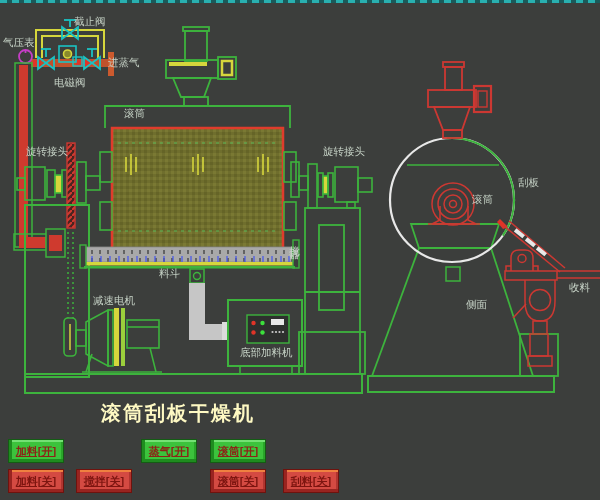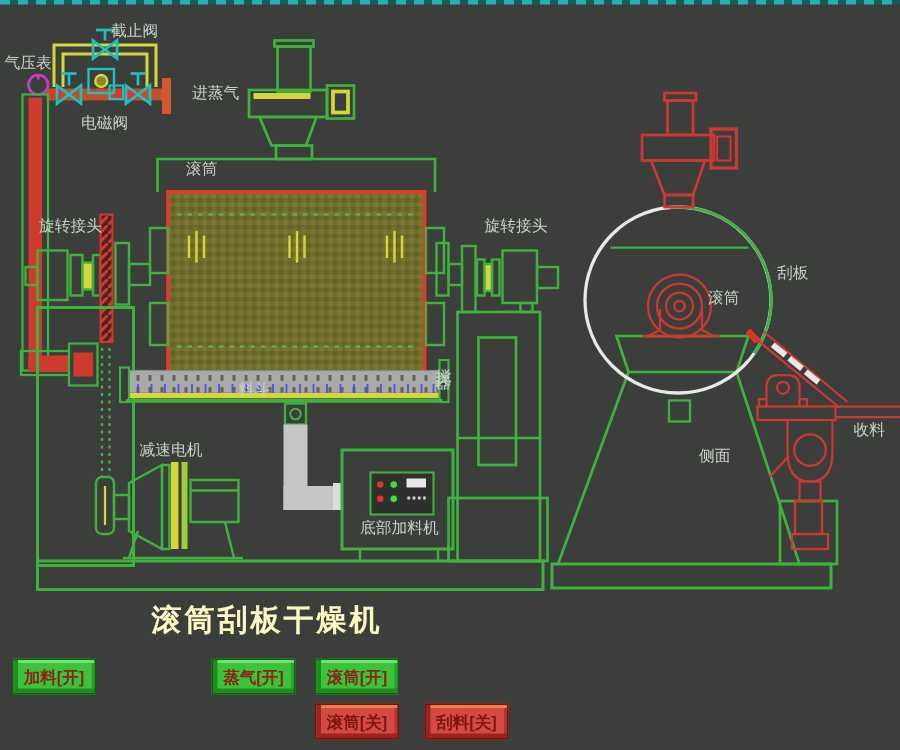--- a/index.html
+++ b/index.html
@@ -8,21 +8,21 @@
   #topdash{position:absolute;left:0;top:0;width:600px;height:3px;
        background:repeating-linear-gradient(90deg,#29b0b0 0 7px,#1a5a5a 7px 12px);}
   svg{position:absolute;left:0;top:0;}
   .lbl{position:absolute;font-size:10.5px;color:#c6d2c6;white-space:nowrap;line-height:11px;}
   .lbl-v{writing-mode:vertical-rl;text-orientation:upright;letter-spacing:2px;}
   #title{position:absolute;left:101px;top:400px;font-size:20px;font-weight:bold;
        color:#fef9c3;letter-spacing:2px;}
   .btn{position:absolute;width:56px;height:24px;box-sizing:border-box;
        display:flex;align-items:center;justify-content:center;
        font-size:11px;font-weight:bold;cursor:pointer;padding:0;
-       font-family:"Liberation Sans","DejaVu Sans",sans-serif;}
+       font-family:"Liberation Sans","DejaVu Sans",sans-serif;text-decoration:underline;}
   .btn-on{background:#3cc33c;color:#8c2418;border:1px solid #145c14;
        box-shadow:inset 3px 0 0 #1f8c1f,inset 0 -3px 0 #1f8c1f,inset 0 2px 0 #74e074,inset -2px 0 0 #2aa52a;}
   .btn-off{background:#d44a42;color:#7d1510;border:1px solid #6e130e;
        box-shadow:inset 3px 0 0 #992420,inset 0 -3px 0 #992420,inset 0 2px 0 #ef8040,inset -2px 0 0 #b03530;}
 </style>
 </head>
 <body>
 
 <div id="app">
   <div id="topdash"></div>
@@ -298,34 +298,36 @@
       <rect x="533" y="321" width="14" height="13"></rect>
       <line x1="513" y1="318" x2="526" y2="304"></line>
       <rect x="520" y="334" width="38" height="42" stroke="#3db33d" stroke-width="1.8"></rect>
       <rect x="530" y="334" width="18" height="22"></rect>
       <rect x="528" y="356" width="24" height="10"></rect>
     </g>
   </svg>
 
   <div class="lbl" style="left:3px;top:37px">气压表</div>
   <div class="lbl" style="left:74px;top:16px">截止阀</div>
-  <div class="lbl" style="left:128px;top:57px">进蒸气</div>
+  <div class="lbl" style="left:108px;top:57px">进蒸气</div>
   <div class="lbl" style="left:54px;top:77px">电磁阀</div>
   <div class="lbl" style="left:124px;top:108px">滚筒</div>
   <div class="lbl" style="left:26px;top:146px">旋转接头</div>
   <div class="lbl" style="left:323px;top:146px">旋转接头</div>
   <div class="lbl lbl-v" style="left:289px;top:237px">搅拌器</div>
-  <div class="lbl" style="left:159px;top:255px">料斗</div>
+  <div class="lbl" style="left:159px;top:268px">料斗</div>
   <div class="lbl" style="left:93px;top:295px">减速电机</div>
   <div class="lbl" style="left:240px;top:347px">底部加料机</div>
   <div class="lbl" style="left:518px;top:177px">刮板</div>
   <div class="lbl" style="left:472px;top:194px">滚筒</div>
   <div class="lbl" style="left:466px;top:299px">侧面</div>
   <div class="lbl" style="left:569px;top:282px">收料</div>
 
   <div id="title">滚筒刮板干燥机</div>
 
   <button class="btn btn-on" style="left:8px;top:439px">加料[开]</button>
   <button class="btn btn-on" style="left:141px;top:439px">蒸气[开]</button>
   <button class="btn btn-on" style="left:210px;top:439px">滚筒[开]</button>
+  <button class="btn btn-off" style="left:8px;top:469px">加料[关]</button>
+  <button class="btn btn-off" style="left:76px;top:469px">搅拌[关]</button>
   <button class="btn btn-off" style="left:283px;top:469px">刮料[关]</button>
   <button class="btn btn-off" style="left:210px;top:469px">滚筒[关]</button>
 </div>
 
 </body></html>

